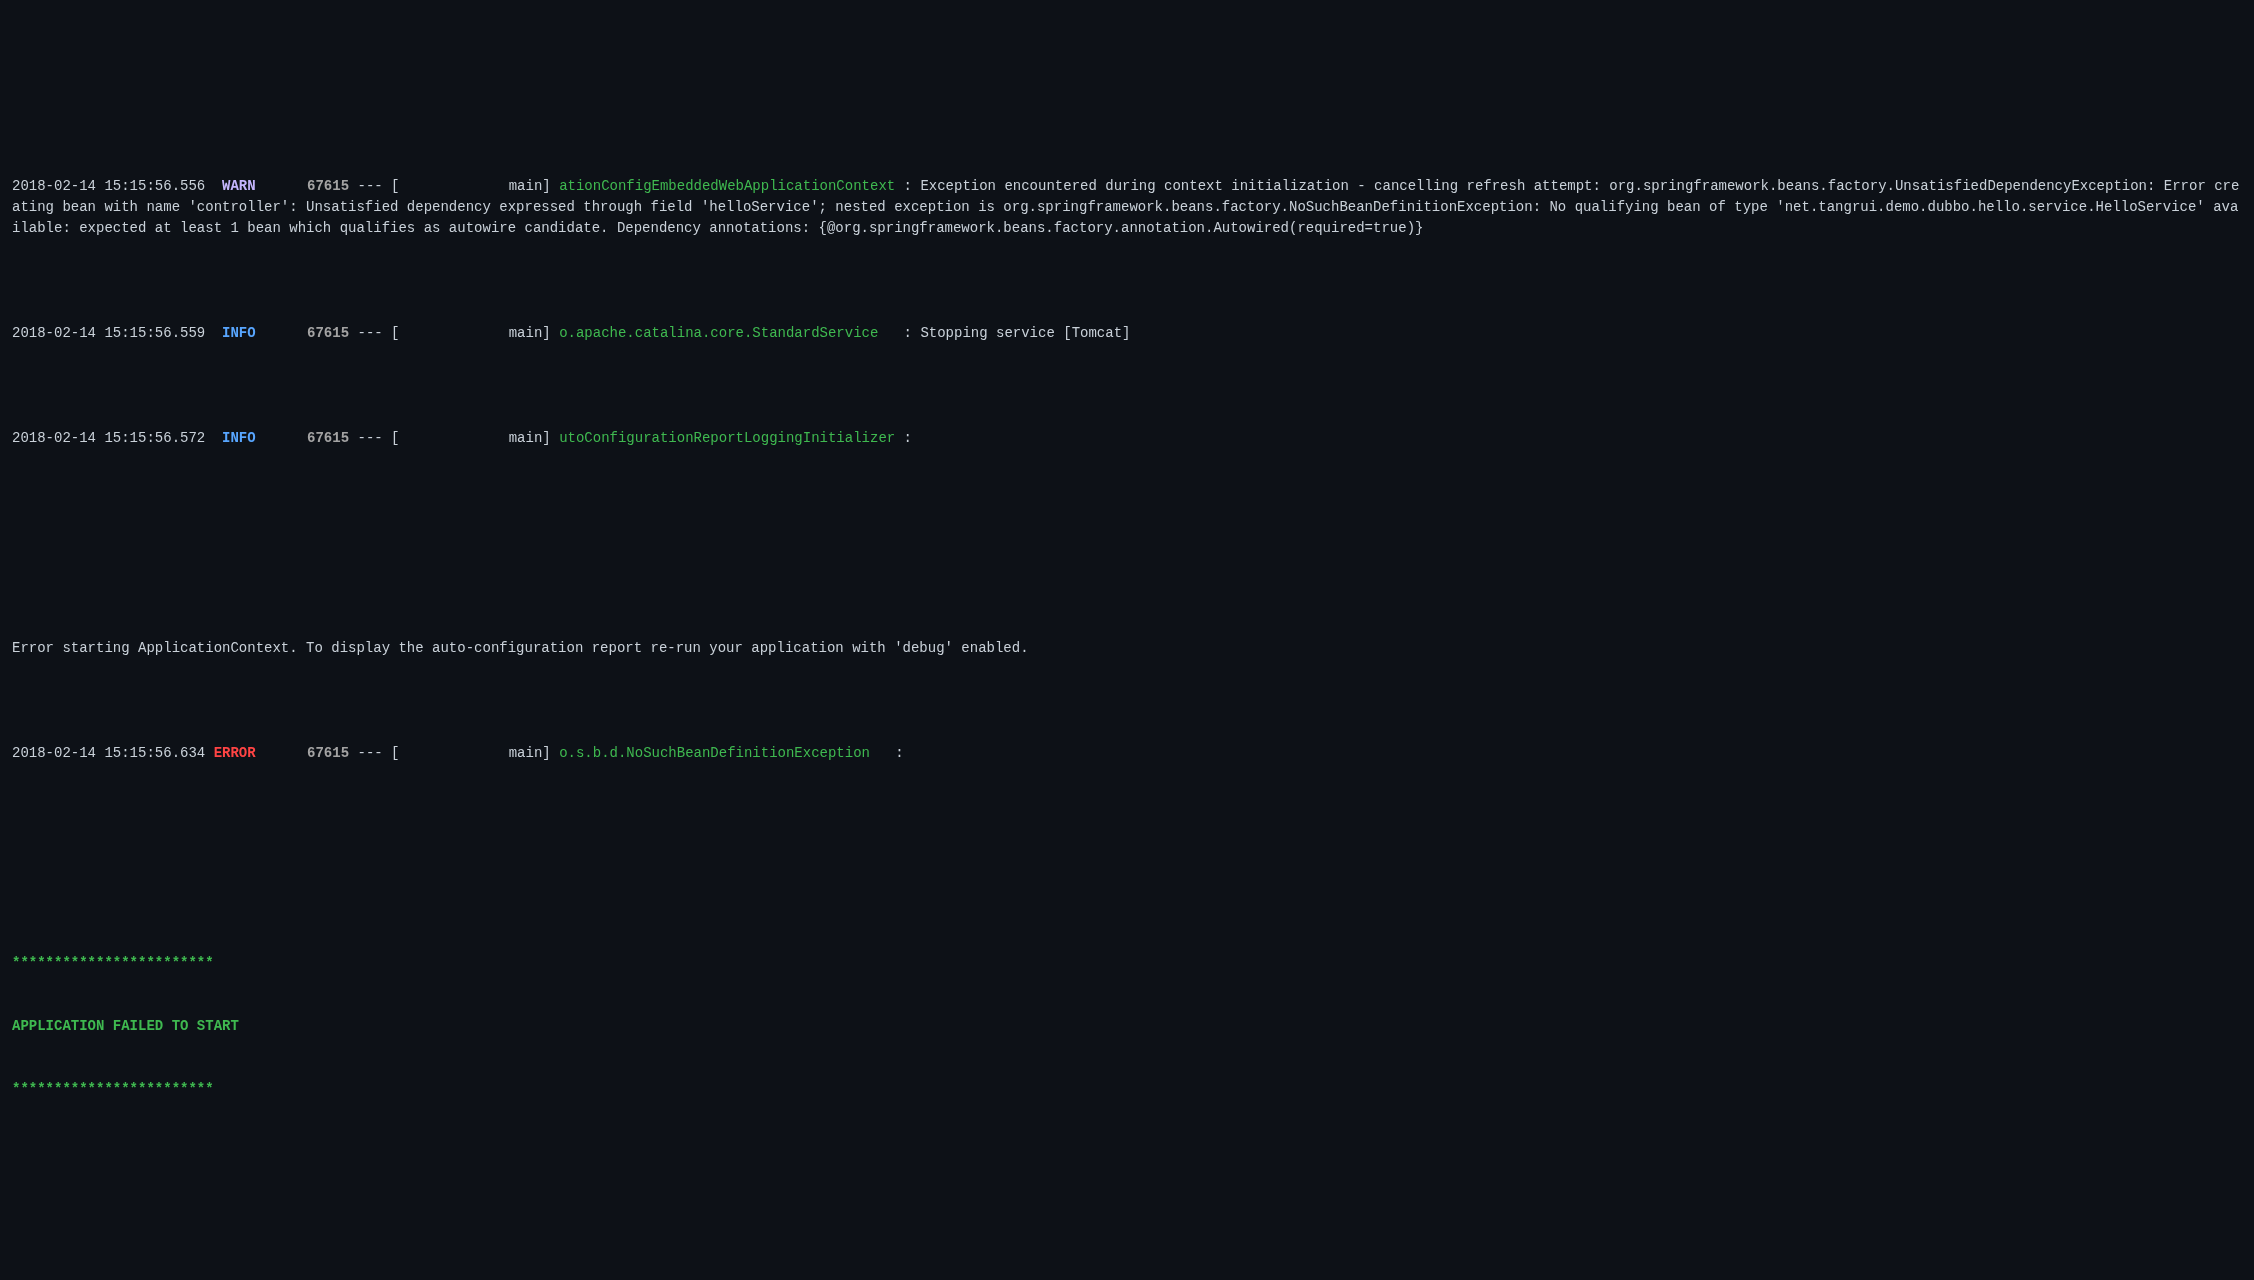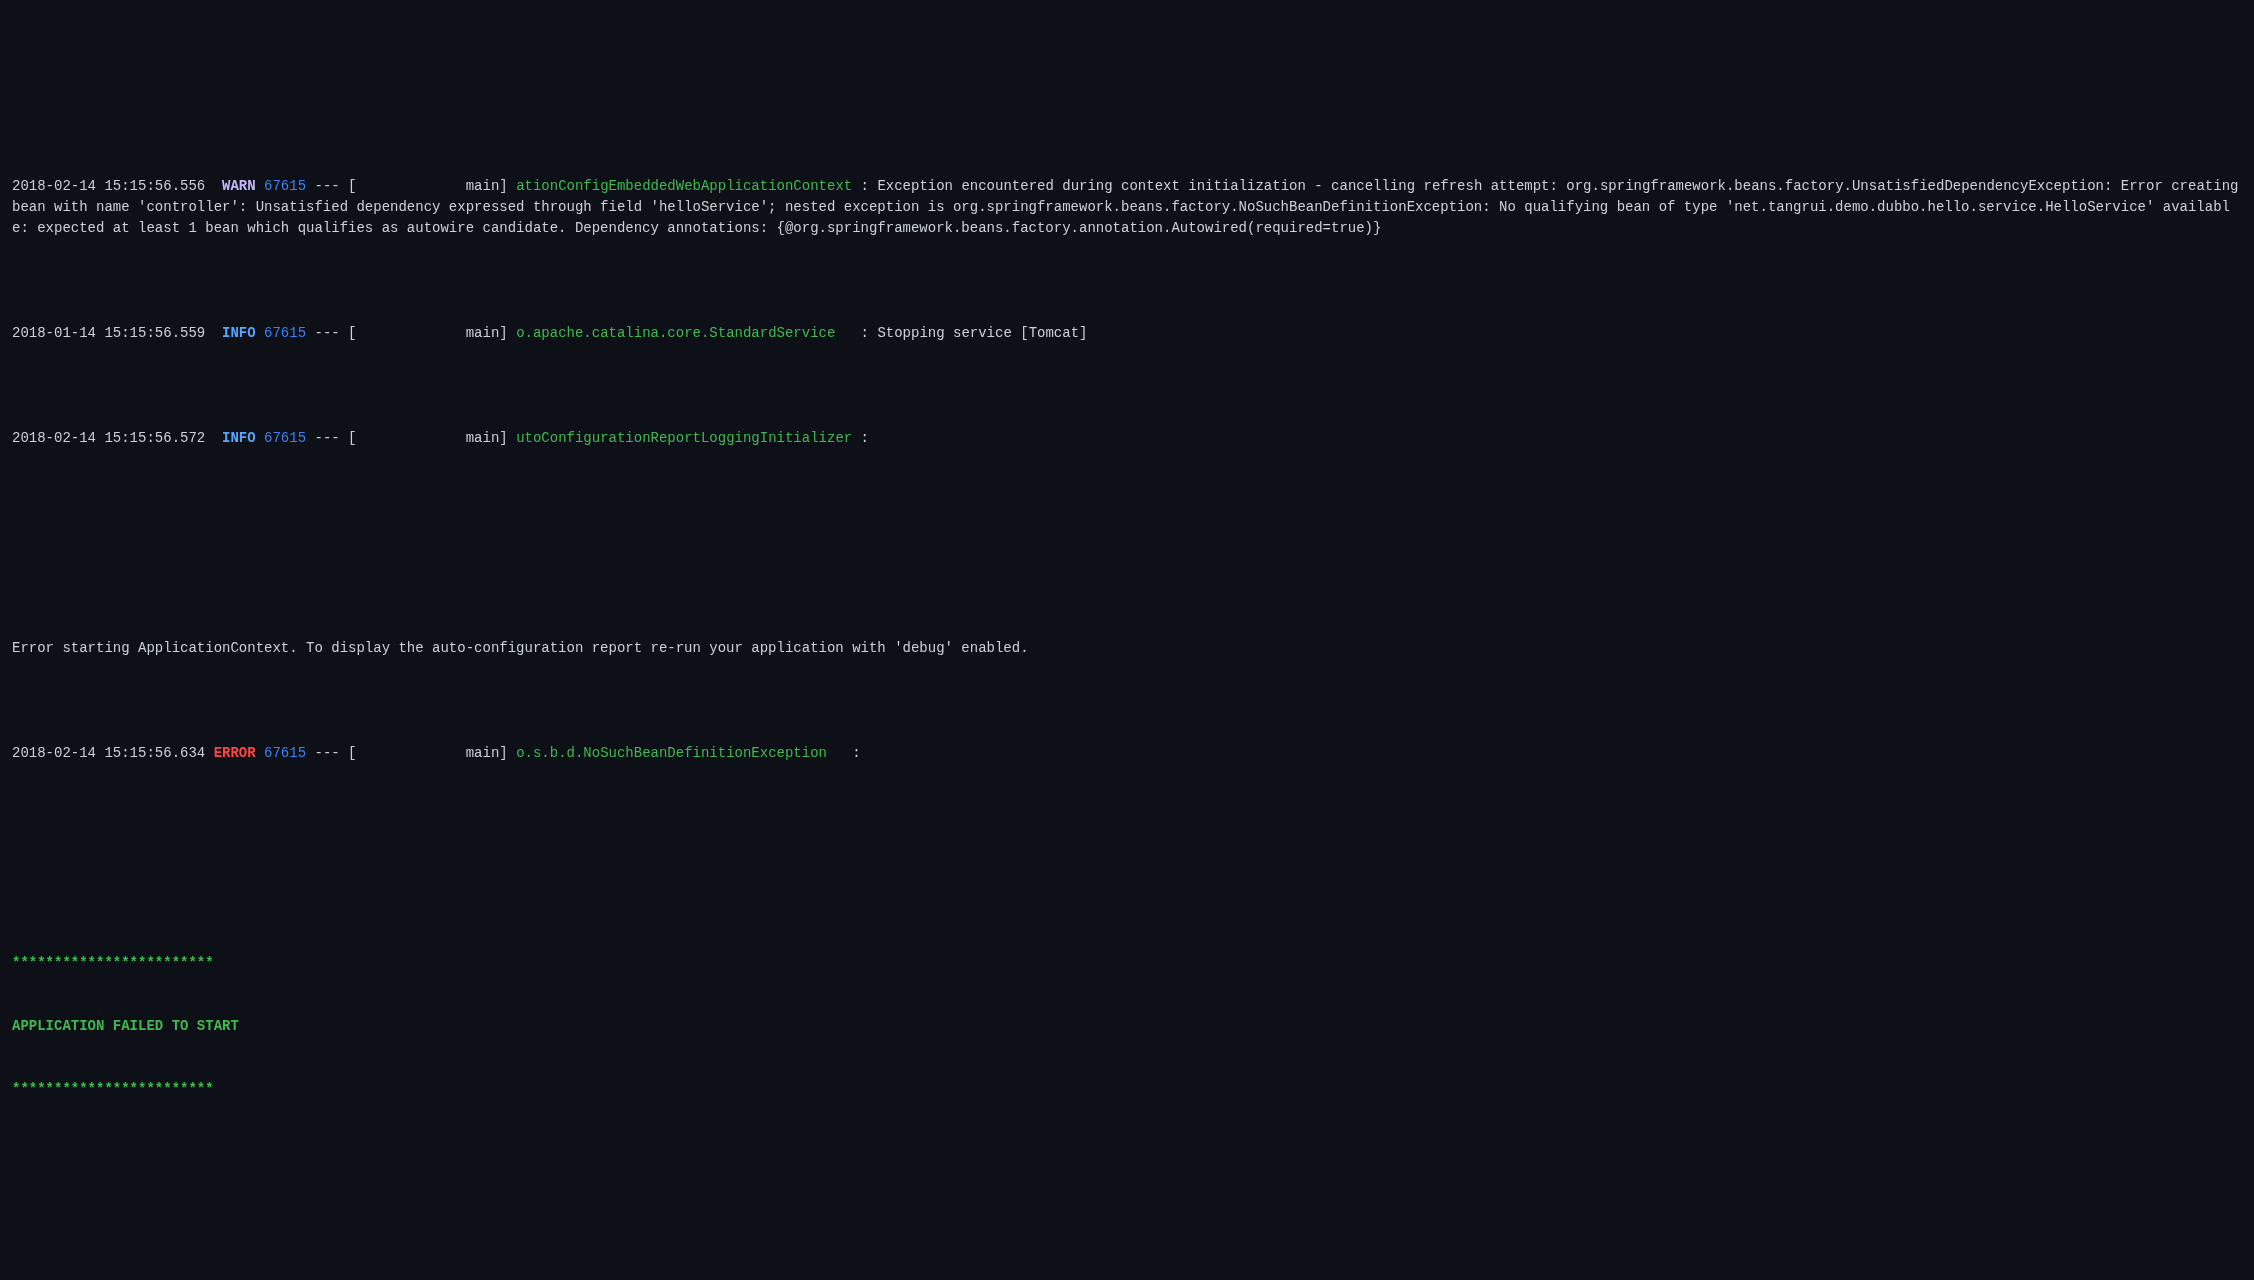--- a/index.html
+++ b/index.html
@@ -37,22 +37,23 @@
       color: #58a6ff;
       font-weight: bold;
       text-align: center;
     }
     .level-error {
       color: #ff4444;
       font-weight: bold;
       margin-top: 44px;
     }
     .thread-id {
-      color: #3b82f6;
-      font-weight: normal;
+      color: #a3a3a3;
+      font-weight: bold;
+      margin-left: 43px;
     }
     .logger-name {
       color: #3fb950;
     }
     .log-message {
       color: #c9d1d9;
     }
     .app-failed {
       color: #3fb950;
       font-weight: bold;
@@ -66,21 +67,21 @@
 <body>
 
 
 
 <div class="log-container">
 
   
   <span class="log-line"><span class="timestamp">2018-02-14 15:15:56.556</span>  <span class="level-warn">WARN</span> <span class="thread-id">67615</span> --- [             main] <span class="logger-name">ationConfigEmbeddedWebApplicationContext</span> : <span class="log-message">Exception encountered during context initialization - cancelling refresh attempt: org.springframework.beans.factory.UnsatisfiedDependencyException: Error creating bean with name 'controller': Unsatisfied dependency expressed through field 'helloService'; nested exception is org.springframework.beans.factory.NoSuchBeanDefinitionException: No qualifying bean of type 'net.tangrui.demo.dubbo.hello.service.HelloService' available: expected at least 1 bean which qualifies as autowire candidate. Dependency annotations: {@org.springframework.beans.factory.annotation.Autowired(required=true)}</span></span>
 
   
-  <span class="log-line"><span class="timestamp">2018-01-14 15:15:56.559</span>  <span class="level-info">INFO</span> <span class="thread-id">67615</span> --- [             main] <span class="logger-name">o.apache.catalina.core.StandardService  </span> : <span class="log-message">Stopping service [Tomcat]</span></span>
+  <span class="log-line"><span class="timestamp">2018-02-14 15:15:56.559</span>  <span class="level-info">INFO</span> <span class="thread-id">67615</span> --- [             main] <span class="logger-name">o.apache.catalina.core.StandardService  </span> : <span class="log-message">Stopping service [Tomcat]</span></span>
 
   
   <span class="log-line"><span class="timestamp">2018-02-14 15:15:56.572</span>  <span class="level-info">INFO</span> <span class="thread-id">67615</span> --- [             main] <span class="logger-name">utoConfigurationReportLoggingInitializer</span> :</span>
 
   
   <span class="empty-line"></span>
 
   
   <span class="log-line"><span class="log-message">Error starting ApplicationContext. To display the auto-configuration report re-run your application with 'debug' enabled.</span></span>
 

